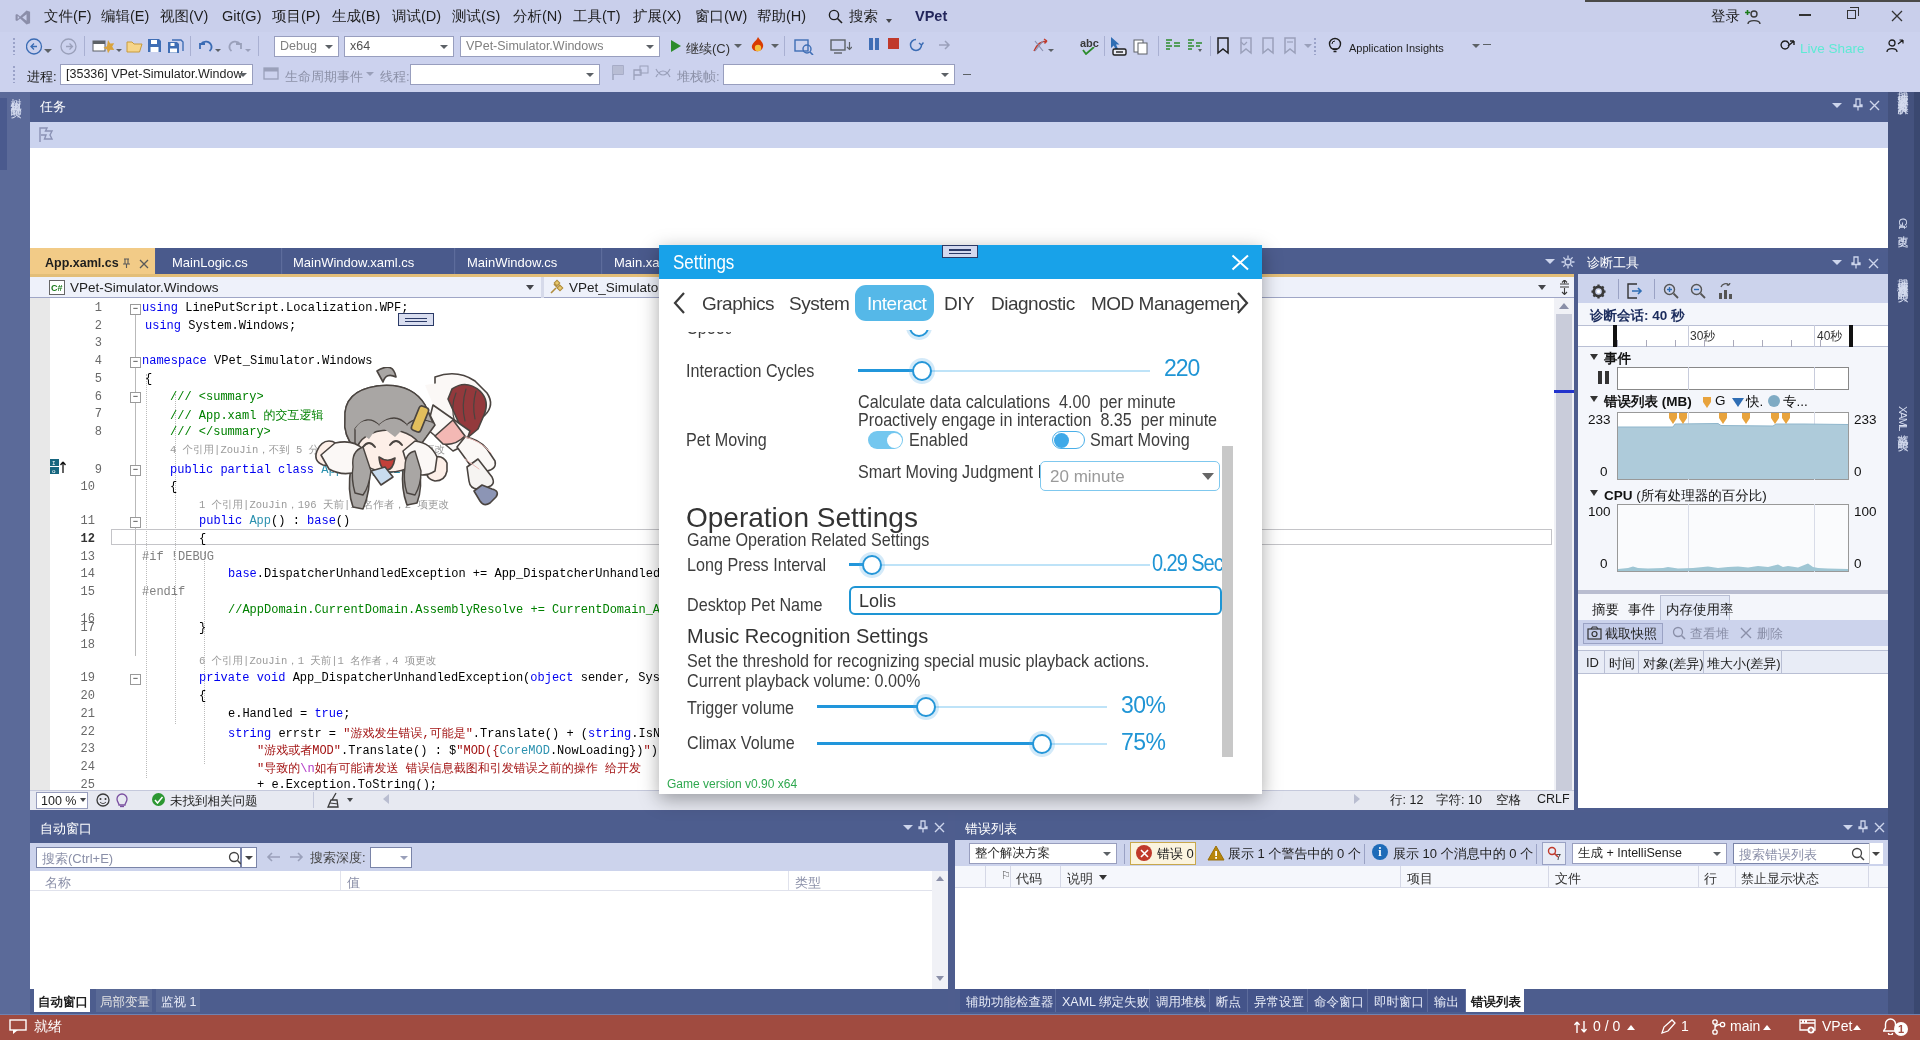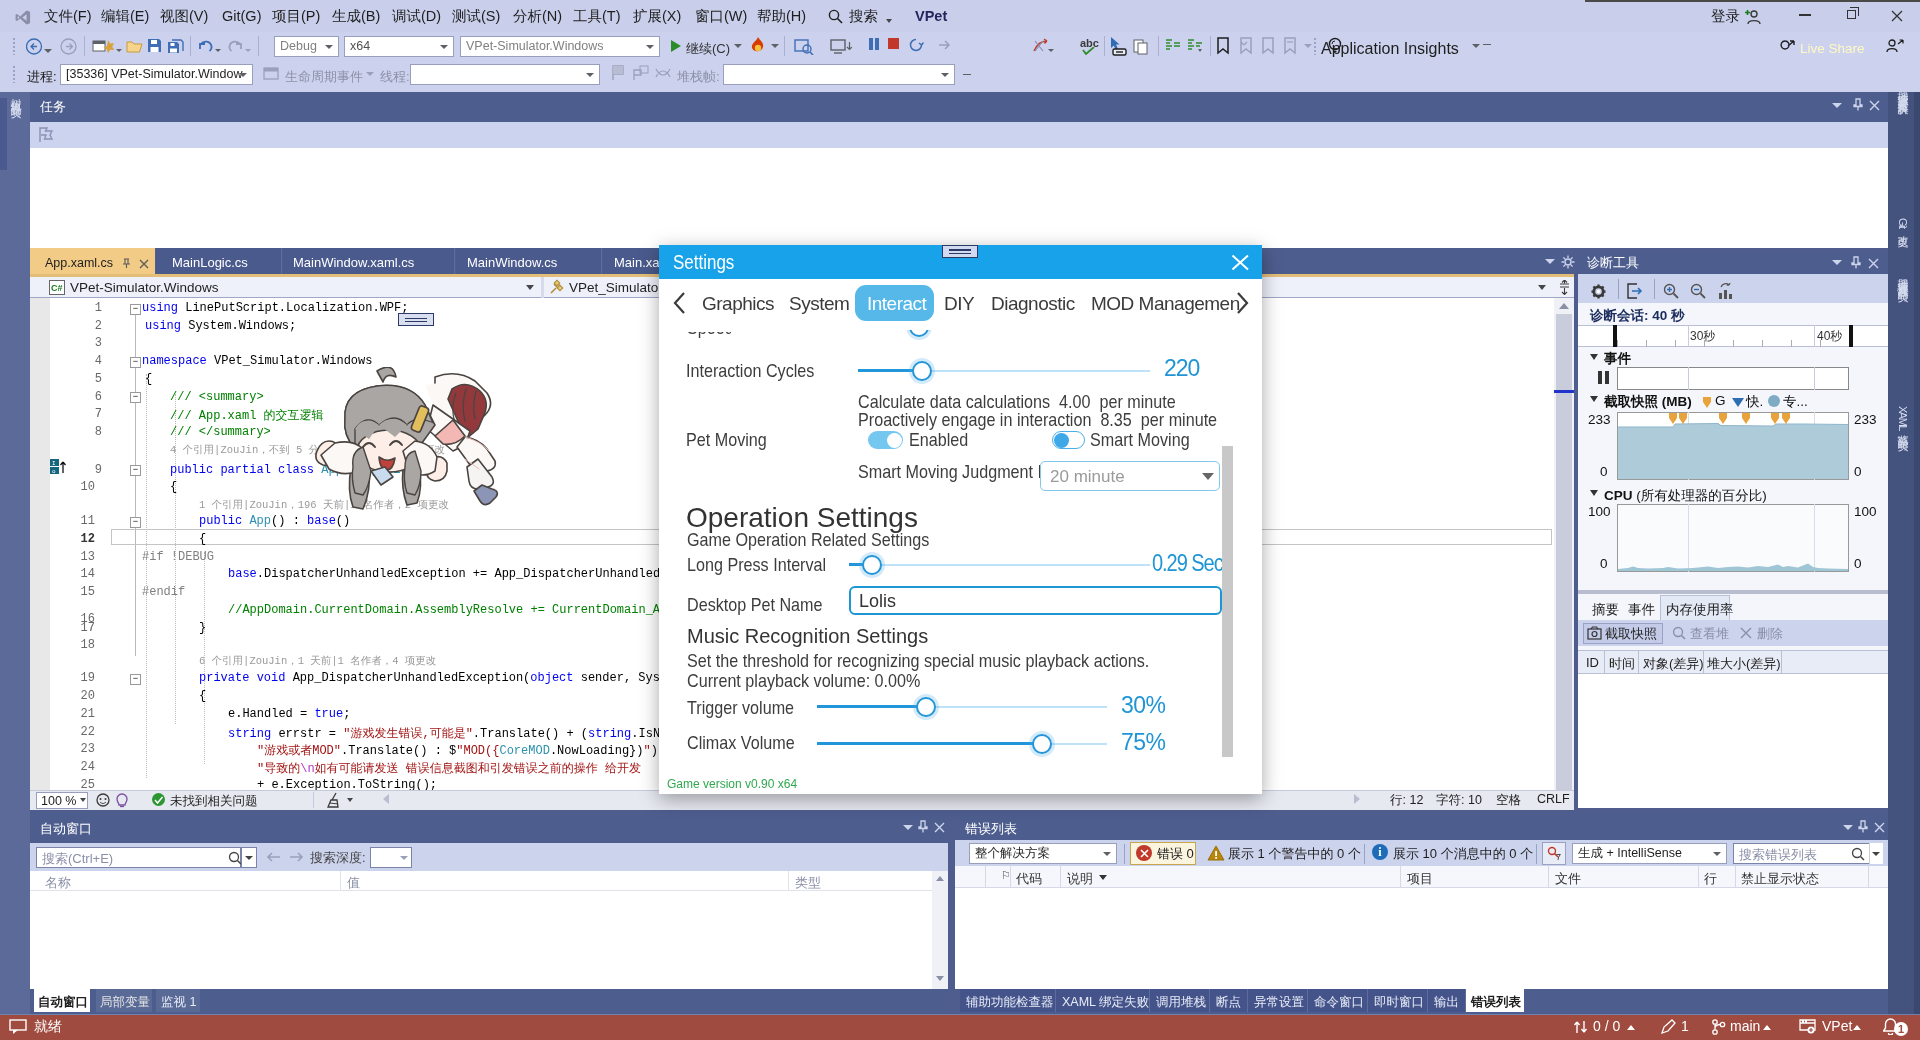--- a/index.html
+++ b/index.html
@@ -199,27 +199,27 @@
       <path d="M3 1 h10 v15 l-5-4 -5 4 Z" fill="none" stroke="#9aa0ba" stroke-width="1.5"></path>
       <path d="M5 5 l6 0" stroke="#9aa0ba" stroke-width="1.2"></path>
     </svg>
 <span class="abs" style="left:1304px;top:44px;width:0;height:0;border-left:4px solid transparent;border-right:4px solid transparent;border-top:4px solid #9aa0ba"></span>
 <div class="abs grip" style="left:1313px;top:37px"></div>
 <svg class="abs" style="left:1327px;top:37px" width="17" height="18" viewBox="0 0 17 18">
       <circle cx="8" cy="7" r="5.5" fill="none" stroke="#1e1e1e" stroke-width="1.4"></circle>
       <path d="M6 12 h4 M6.5 14.5 h3" stroke="#1e1e1e" stroke-width="1.4"></path>
       <path d="M8 4 a3 3 0 0 0 -3 3" fill="none" stroke="#1e1e1e" stroke-width="1"></path>
     </svg>
-<span class="abs tbtxt" style="left:1321px;top:38px;color:#1e1e1e;font-size:16px">Application Insights</span>
+<span class="abs tbtxt" style="left:1349px;top:38px;color:#1e1e1e;font-size:11px">Application Insights</span>
 <span class="abs" style="left:1472px;top:44px;width:0;height:0;border-left:4px solid transparent;border-right:4px solid transparent;border-top:4px solid #5c6166"></span>
 <span class="abs" style="left:1483px;top:40px;width:8px;height:5px;border-bottom:1.5px solid #5c6166"></span>
 <svg class="abs" style="left:1778px;top:38px" width="18" height="17" viewBox="0 0 18 17">
       <path d="M7 3 a4 4 0 1 0 0.1 0 M10 8 l6-5 M16 3 l-4 0 M16 3 l0 4" fill="none" stroke="#1e1e1e" stroke-width="1.4"></path>
     </svg>
-<span class="abs tbtxt" style="left:1800px;top:38px;color:#fef9c3;font-size:13.5px">Live Share</span>
+<span class="abs tbtxt" style="left:1800px;top:38px;color:#5eead4;font-size:13.5px">Live Share</span>
 <svg class="abs" style="left:1885px;top:38px" width="20" height="17" viewBox="0 0 20 17">
       <circle cx="7" cy="5" r="3" fill="none" stroke="#1e1e1e" stroke-width="1.3"></circle>
       <path d="M2 14 C2 9.5 12 9.5 12 14" fill="none" stroke="#1e1e1e" stroke-width="1.3"></path>
       <path d="M13 6 l5-4 M18 2 l-3.5 0 M18 2 l0 3.5" stroke="#1e1e1e" stroke-width="1.2" fill="none"></path>
     </svg>
 
 <div id="toolbar2" class="abs"></div>
 <div class="abs grip" style="left:12px;top:65px"></div>
 <span class="abs tbtxt" style="left:27px;top:66px;color:#1e1e1e">进程:</span>
 <div class="abs combo" style="left:60px;top:64px;width:193px;color:#1e1e1e">[35336] VPet-Simulator.Window<span class="da"></span></div>
@@ -266,21 +266,21 @@
 <div class="abs" style="left:30px;top:122px;width:1858px;height:26px;background:#CBD3EE"></div>
 <svg class="abs" style="left:38px;top:126px" width="17" height="17" viewBox="0 0 17 17">
       <path d="M2 16 V2 h7 l-1.5 3 H14 l-2 4 2 4 H6.5 L8 9 H3" fill="none" stroke="#8A91B4" stroke-width="1.4"></path>
     </svg>
 <div class="abs white" style="left:30px;top:148px;width:1858px;height:100px"></div>
 
 <div class="abs" style="left:30px;top:248px;width:1544px;height:562px;background:#fff"></div>
 
 <div class="abs" style="left:30px;top:248px;width:1544px;height:29px;background:#4D5D8E"></div>
 <div class="abs" style="left:30px;top:248px;width:125px;height:29px;background:#F2CB87"></div>
-<span class="abs" style="left:45px;top:256px;font-size:12.5px;font-weight:normal;color:#1e1e1e">App.xaml.cs</span>
+<span class="abs" style="left:45px;top:256px;font-size:12.5px;font-weight:bold;color:#1e1e1e">App.xaml.cs</span>
 <svg class="abs" style="left:121px;top:257px" width="11" height="13" viewBox="0 0 11 13">
       <path d="M3 2 h5 M4 2 v5 h3 v-5 M5.5 7 v4 M2 7 h7" stroke="#5a5a5a" fill="none" stroke-width="1.1"></path>
     </svg>
 <svg class="abs" style="left:139px;top:259px" width="10" height="10">
       <path d="M1 1 L9 9 M9 1 L1 9" stroke="#5a5a5a" stroke-width="1.3"></path>
     </svg>
 <div id="edittabs">
 <div class="abs itab" style="left:156px;top:248px;width:126px;height:29px;background:#4A5A8C;color:#fff;font-size:13px;border-right:1px solid #5D6C9C;line-height:29px;padding-left:16px">MainLogic.cs</div>
 <div class="abs itab" style="left:283px;top:248px;width:172px;height:29px;background:#4A5A8C;color:#fff;font-size:13px;border-right:1px solid #5D6C9C;line-height:29px;padding-left:10px">MainWindow.xaml.cs</div>
 <div class="abs itab" style="left:456px;top:248px;width:146px;height:29px;background:#4A5A8C;color:#fff;font-size:13px;border-right:1px solid #5D6C9C;line-height:29px;padding-left:11px">MainWindow.cs</div>
@@ -508,21 +508,21 @@
 <div class="abs" style="left:1849px;top:325px;width:4px;height:22px;background:#111"></div>
 <div class="abs" style="left:1617px;top:340px;width:232px;height:7px;background:repeating-linear-gradient(90deg,#aab 0 1px,transparent 1px 29px)"></div>
 <span class="abs" style="left:1590px;top:354px;width:0;height:0;border-left:4px solid transparent;border-right:4px solid transparent;border-top:6px solid #333"></span>
 <span class="abs" style="left:1604px;top:350px;font-size:13.5px;font-weight:bold;color:#111">事件</span>
 <span class="abs" style="left:1598px;top:371px;width:4px;height:13px;background:#333"></span>
 <span class="abs" style="left:1605px;top:371px;width:4px;height:13px;background:#333"></span>
 <div class="abs" style="left:1617px;top:367px;width:232px;height:23px;background:#fff;border:1px solid #888"></div>
 <div class="abs" style="left:1688px;top:367px;width:1px;height:23px;background:#C8CCDC"></div>
 <div class="abs" style="left:1814px;top:367px;width:1px;height:23px;background:#C8CCDC"></div>
 <span class="abs" style="left:1590px;top:396px;width:0;height:0;border-left:4px solid transparent;border-right:4px solid transparent;border-top:6px solid #333"></span>
-<span class="abs" style="left:1604px;top:393px;font-size:13.5px;font-weight:bold;color:#111">截取快照 (MB)</span>
+<span class="abs" style="left:1604px;top:393px;font-size:13.5px;font-weight:bold;color:#111">错误列表 (MB)</span>
 <svg class="abs" style="left:1702px;top:396px" width="10" height="13">
       <path d="M1 1 h8 v5 l-4 6 -4-6 Z" fill="#E8A33D"></path>
     </svg>
 <span class="abs" style="left:1715px;top:393px;font-size:13.5px;color:#111">G</span>
 <span class="abs" style="left:1732px;top:398px;width:0;height:0;border-left:6px solid transparent;border-right:6px solid transparent;border-top:9px solid #2E6DB4"></span>
 <span class="abs" style="left:1746px;top:393px;font-size:13.5px;color:#111">快.</span>
 <span class="abs" style="left:1768px;top:395px;width:12px;height:12px;border-radius:50%;background:#7FABC4"></span>
 <span class="abs" style="left:1783px;top:393px;font-size:13.5px;color:#111">专...</span>
 
 <span class="abs" style="left:1588px;top:412px;font-size:13.5px;color:#111">233</span>

